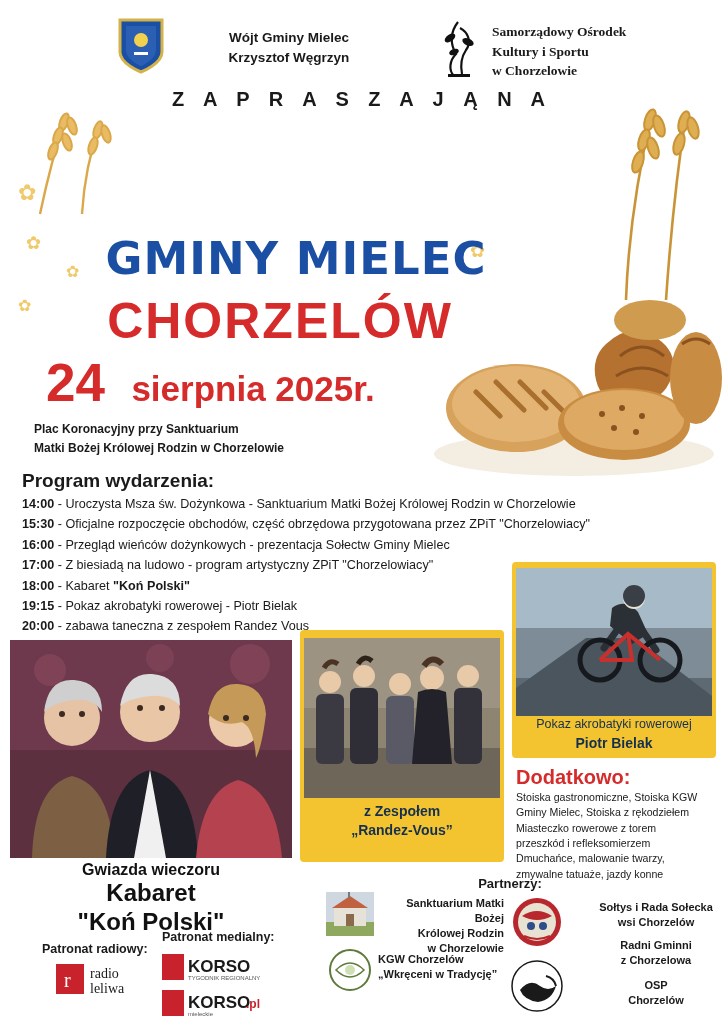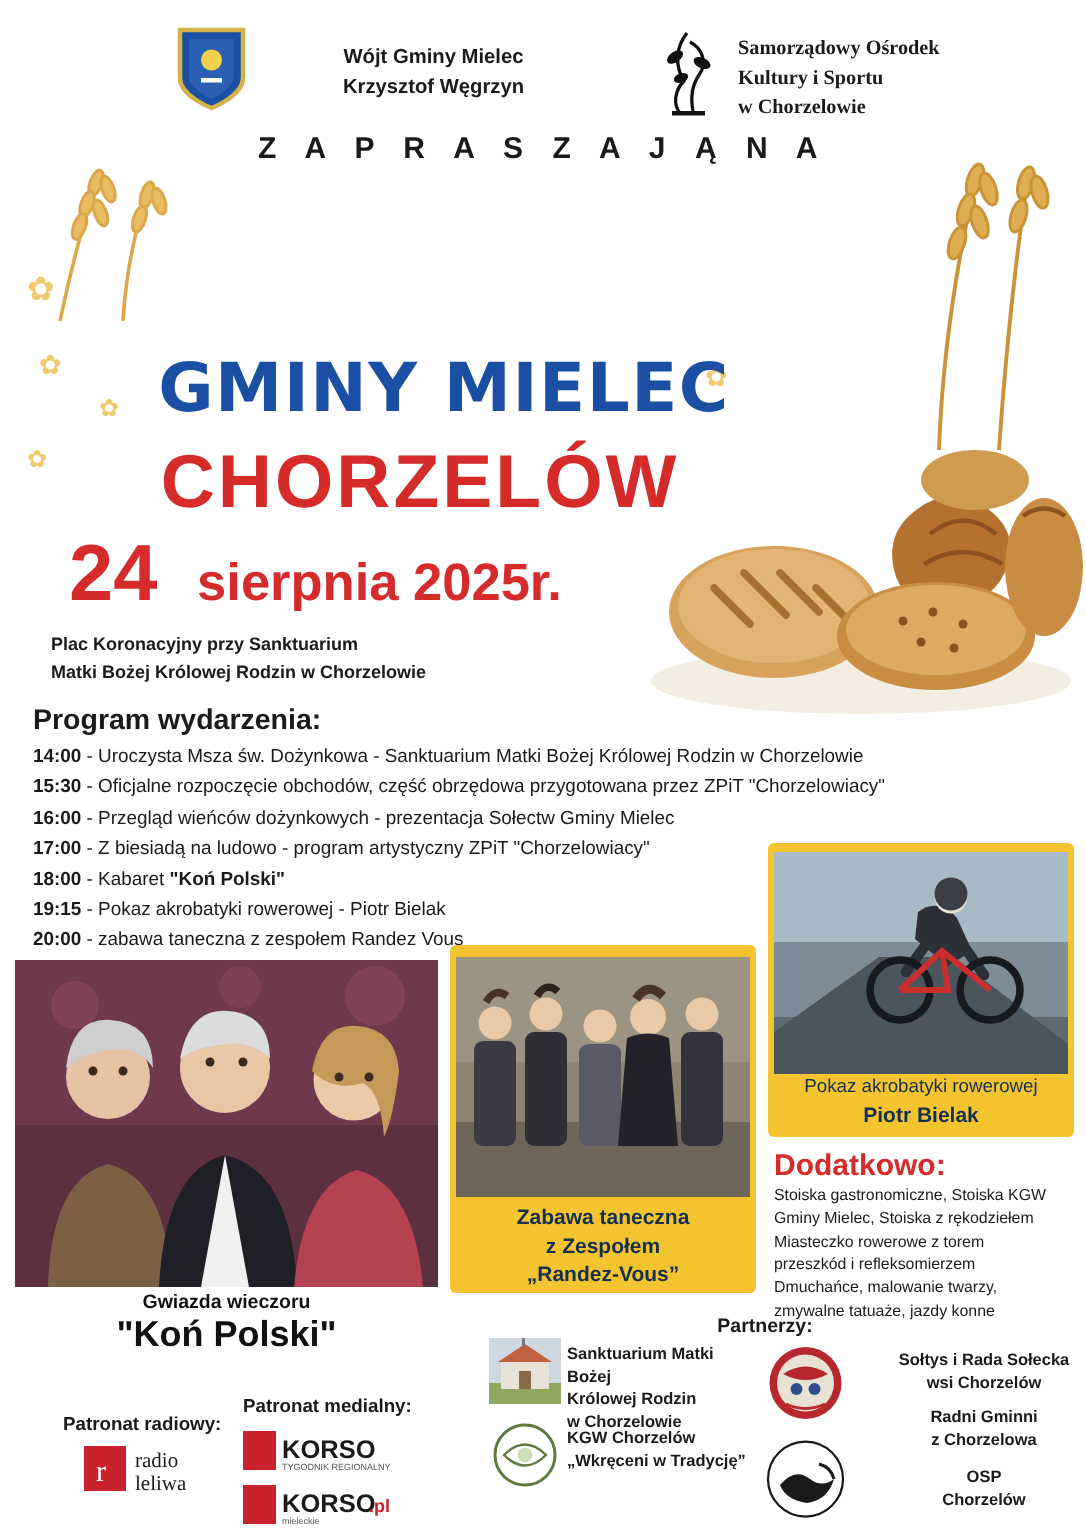--- a/index.html
+++ b/index.html
@@ -97,41 +97,41 @@
   }
   .cap-rower {
     position: absolute; left: 512px; top: 716px; width: 204px; text-align: center;
     font-size: 12.5px; color: #15304f; line-height: 1.4;
   }
   .cap-rower b { font-size: 14px; }
   .cap-kabaret {
     position: absolute; left: 10px; top: 860px; width: 282px; text-align: center;
     color: #111; line-height: 1.2;
   }
-  .cap-kabaret .l1 { font-size: 13px; font-weight: bold; }
+  .cap-kabaret .l1 { font-size: 16px; font-weight: bold; }
   .cap-kabaret .l2 { font-size: 24px; font-weight: bold; }
   .cap-kabaret .l3 { font-size: 24px; font-weight: bold; }
 
   
   .dodatkowo-title {
     position: absolute; left: 516px; top: 766px;
     font-size: 20px; font-weight: bold; color: #d52b2b;
   }
   .dodatkowo-text {
     position: absolute; left: 516px; top: 790px; width: 200px;
     font-size: 10.6px; color: #1a1a1a; line-height: 1.45;
   }
 
   
   .partnerzy {
     position: absolute; left: 300px; top: 876px; width: 420px; text-align: center;
     font-size: 13px; font-weight: bold; color: #1a1a1a;
   }
   .partner { position: absolute; font-size: 11px; font-weight: bold; color: #1a1a1a; line-height: 1.35; }
-  .p-sanktuarium { left: 378px; top: 896px; width: 126px; }
+  .p-sanktuarium { left: 378px; top: 896px; width: 126px; text-align: right; }
   .p-kgw { left: 378px; top: 952px; width: 136px; }
   .p-soltys { left: 596px; top: 900px; width: 120px; text-align: center; }
   .p-radni { left: 596px; top: 938px; width: 120px; text-align: center; }
   .p-osp { left: 596px; top: 978px; width: 120px; text-align: center; }
 
   .plogo { position: absolute; }
   .pl-sank { left: 326px; top: 892px; width: 48px; height: 44px; }
   .pl-kgw { left: 326px; top: 948px; width: 48px; height: 44px; }
   .pl-chorzelowiacy { left: 506px; top: 896px; width: 62px; height: 52px; }
   .pl-fundacja { left: 506px; top: 958px; width: 62px; height: 56px; }
@@ -324,21 +324,20 @@
         <path d="M114 54 q14 -6 28 0 l6 72 h-40 z" fill="#23222a"></path>
         <circle cx="164" cy="38" r="11" fill="#e8c9a8"></circle>
           <rect x="150" y="50" width="28" height="76" rx="6" fill="#33323b"></rect>
         <path d="M20 30 q6 -10 14 -4" stroke="#4a3323" stroke-width="5" fill="none"></path>
         <path d="M54 26 q6 -10 14 -3" stroke="#2e2219" stroke-width="5" fill="none"></path>
         <path d="M120 28 q8 -12 18 -2" stroke="#4a3323" stroke-width="6" fill="none"></path>
       </g>
     </svg>
   </div>
   <div class="cap-zespol">
-    <div>Zabawa taneczna</div>
     <div>z Zespołem</div>
     <div>„Randez-Vous”</div>
   </div>
 
   <div class="photo ph-kabaret">
     <svg width="282" height="218" viewBox="0 0 282 218">
       <rect width="282" height="218" fill="#5d3040"></rect>
       <rect width="282" height="110" fill="#6e394c"></rect>
       <circle cx="40" cy="30" r="16" fill="#8a4a5e" opacity="0.6"></circle>
       <circle cx="240" cy="24" r="20" fill="#8a4a5e" opacity="0.6"></circle>
@@ -359,20 +358,21 @@
       <circle cx="52" cy="74" r="3" fill="#3a2a20"></circle>
         <circle cx="72" cy="74" r="3" fill="#3a2a20"></circle>
       <circle cx="130" cy="68" r="3" fill="#3a2a20"></circle>
         <circle cx="152" cy="68" r="3" fill="#3a2a20"></circle>
       <circle cx="216" cy="78" r="3" fill="#3a2a20"></circle>
         <circle cx="236" cy="78" r="3" fill="#3a2a20"></circle>
     </svg>
   </div>
   <div class="cap-kabaret">
     <div class="l1">Gwiazda wieczoru</div>
+    <div class="l2">Kabaret</div>
     <div class="l3">"Koń Polski"</div>
   </div>
 
   <div class="dodatkowo-title">Dodatkowo:</div>
   <div class="dodatkowo-text">
     <div>Stoiska gastronomiczne, Stoiska KGW</div>
     <div>Gminy Mielec, Stoiska z rękodziełem</div>
     <div>Miasteczko rowerowe z torem</div>
     <div>przeszkód i refleksomierzem</div>
     <div>Dmuchańce, malowanie twarzy,</div>

